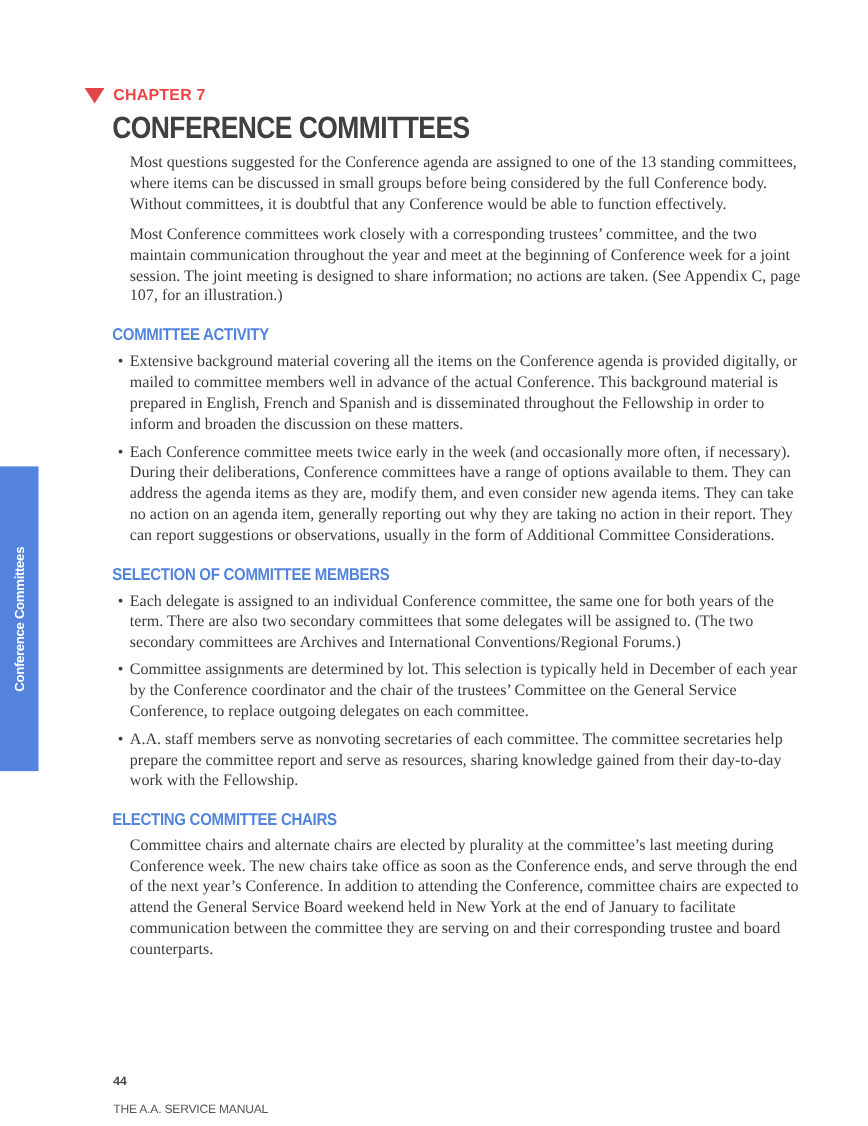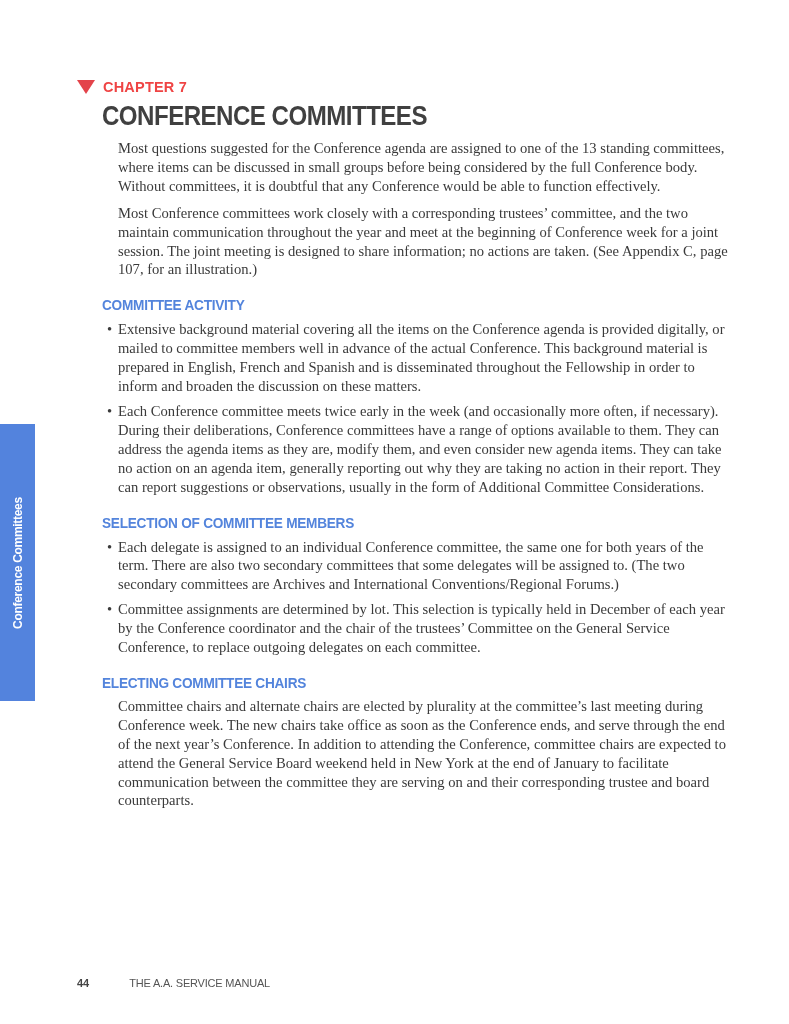--- a/index.html
+++ b/index.html
@@ -52,21 +52,21 @@
   }
   ul.bullets { list-style: none; margin: 5px; padding: 0; }
   ul.bullets li { position: relative; padding-left: 11px; margin-bottom: 6px; }
   ul.bullets li::before {
     content: "\2022"; position: absolute; left: 0; top: 0; color: #3a3a3a;
   }
 
   .footer {
     position: absolute; left: 77px; top: 977px;
     font-family: "Liberation Sans", sans-serif; font-size: 11px; color: #555;
-    display: flex; gap: 14px; align-items: baseline;
+    display: flex; gap: 14px; align-items: baseline; flex-direction: column;
   }
   .footer .page-num { font-weight: bold; color: #444; }
   .footer .manual-title { letter-spacing: -0.2px; margin-left: 26px; }
 </style>
 </head>
 <body>
 
 <div class="side-tab">
   <span class="side-tab-label">Conference Committees</span>
 </div>
@@ -84,20 +84,21 @@
   <div class="section-heading">COMMITTEE ACTIVITY</div>
   <ul class="bullets">
     <li>Extensive background material covering all the items on the Conference agenda is provided digitally, or mailed to committee members well in advance of the actual Conference. This background material is prepared in English, French and Spanish and is disseminated throughout the Fellowship in order to inform and broaden the discussion on these matters.</li>
     <li>Each Conference committee meets twice early in the week (and occasionally more often, if necessary). During their deliberations, Conference committees have a range of options available to them. They can address the agenda items as they are, modify them, and even consider new agenda items. They can take no action on an agenda item, generally reporting out why they are taking no action in their report. They can report suggestions or observations, usually in the form of Additional Committee Considerations.</li>
   </ul>
 
   <div class="section-heading">SELECTION OF COMMITTEE MEMBERS</div>
   <ul class="bullets">
     <li>Each delegate is assigned to an individual Conference committee, the same one for both years of the term. There are also two secondary committees that some delegates will be assigned to. (The two secondary committees are Archives and International Conventions/Regional Forums.)</li>
     <li>Committee assignments are determined by lot. This selection is typically held in December of each year by the Conference coordinator and the chair of the trustees’ Committee on the General Service Conference, to replace outgoing delegates on each committee.</li>
+    <li>A.A. staff members serve as nonvoting secretaries of each committee. The committee secretaries help prepare the committee report and serve as resources, sharing knowledge gained from their day-to-day work with the Fellowship.</li>
   </ul>
 
   <div class="section-heading">ELECTING COMMITTEE CHAIRS</div>
   <p>Committee chairs and alternate chairs are elected by plurality at the committee’s last meeting during Conference week. The new chairs take office as soon as the Conference ends, and serve through the end of the next year’s Conference. In addition to attending the Conference, committee chairs are expected to attend the General Service Board weekend held in New York at the end of January to facilitate communication between the committee they are serving on and their corresponding trustee and board counterparts.</p>
 </div>
 
 <div class="footer">
   <span class="page-num">44</span>
   <span class="manual-title">THE A.A. SERVICE MANUAL</span>
 </div>

